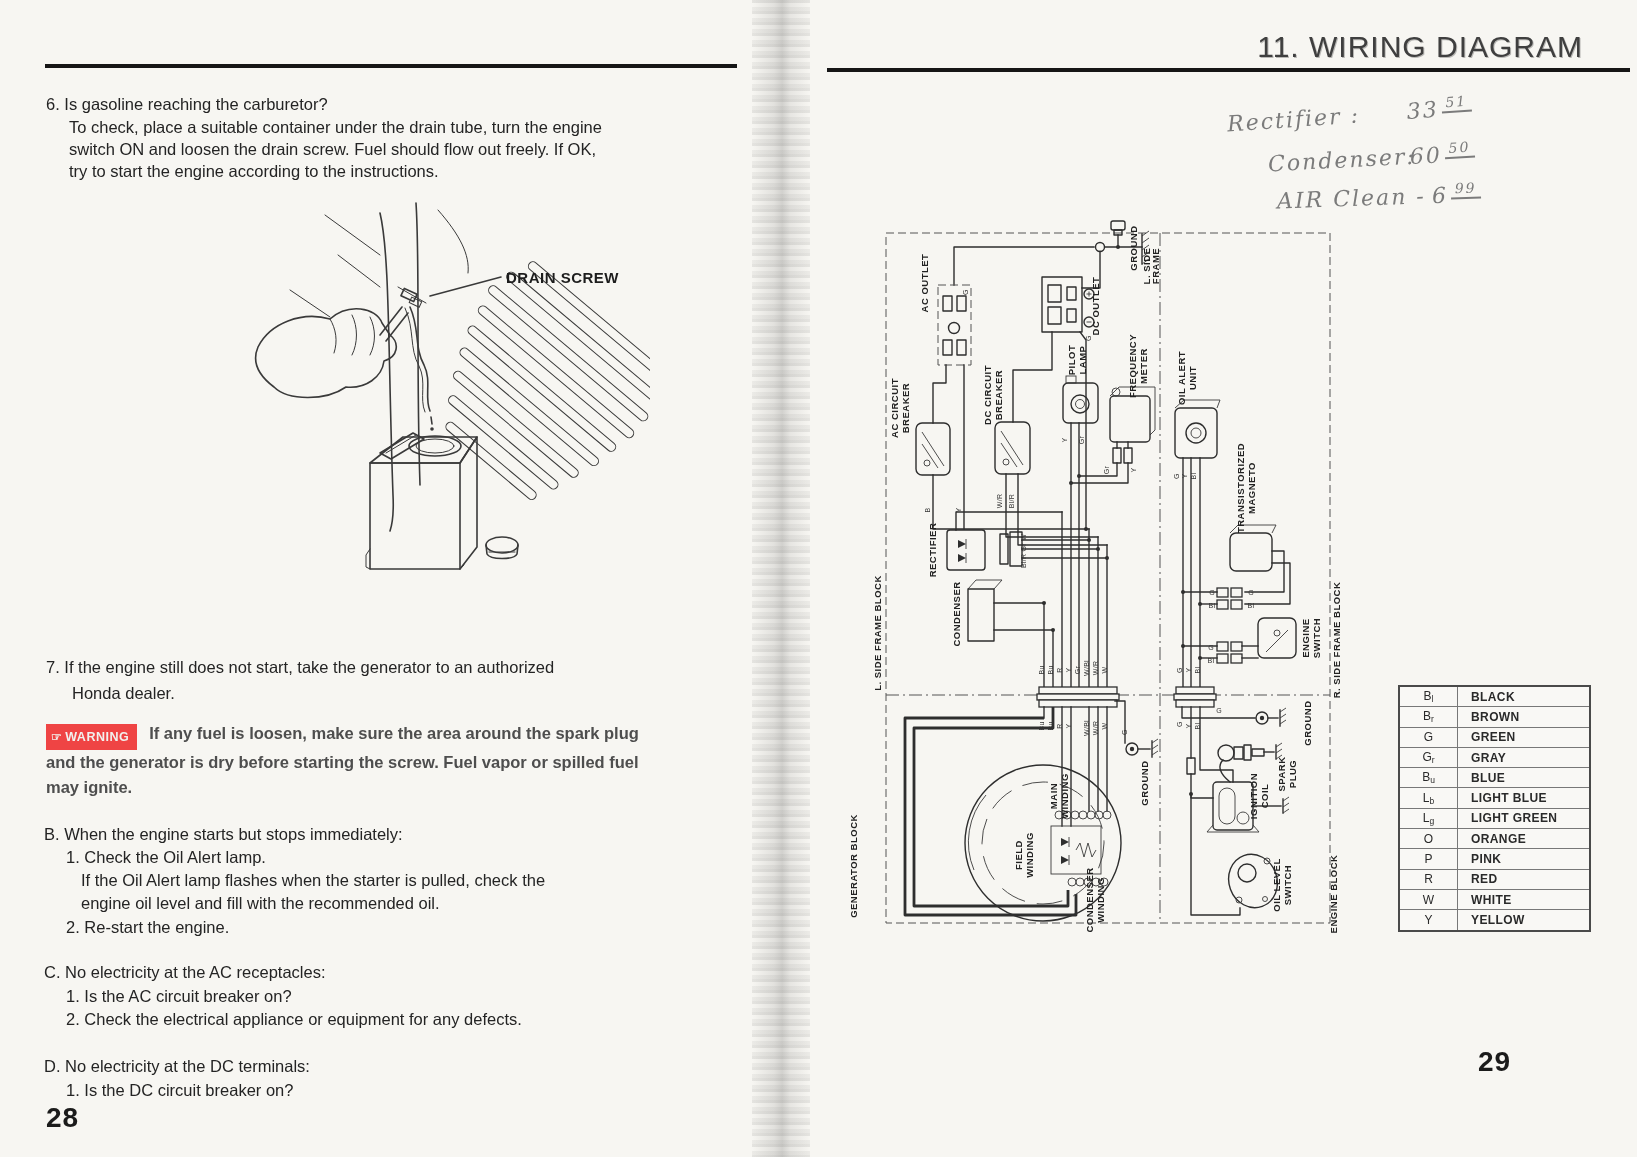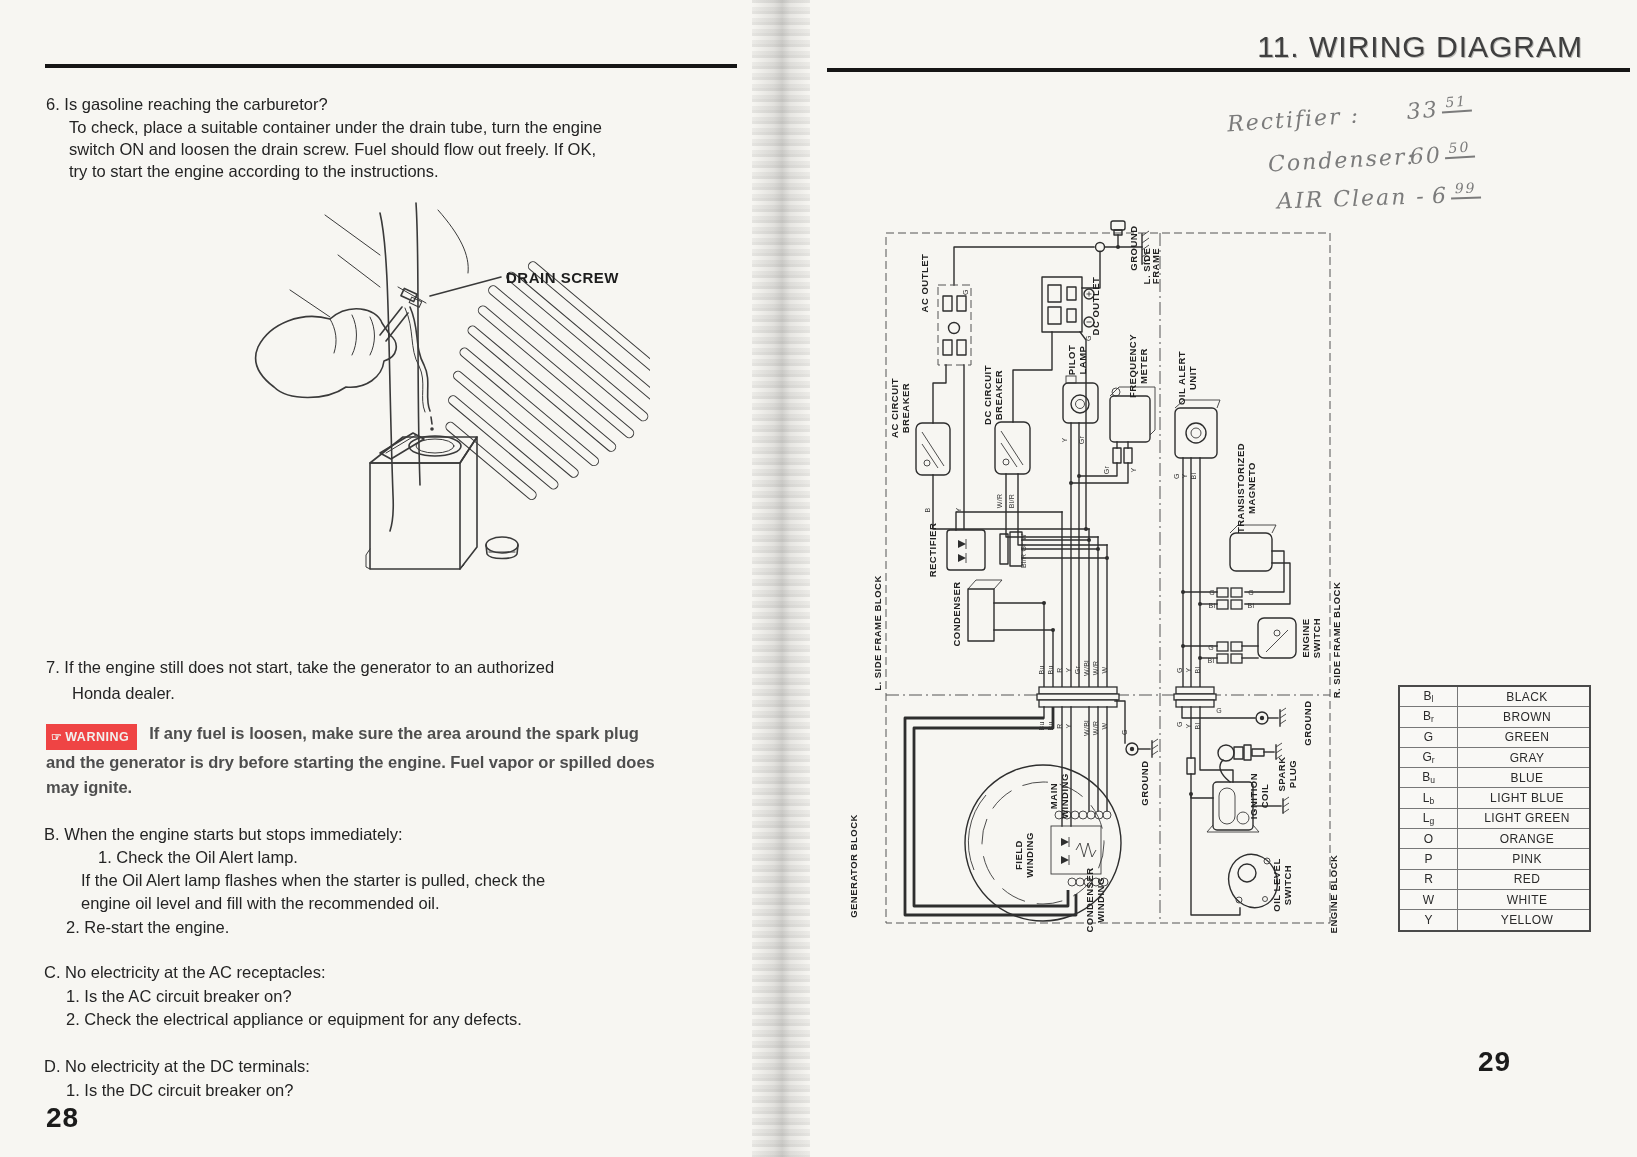--- a/index.html
+++ b/index.html
@@ -24,21 +24,21 @@
   .hw{position:absolute;font-family:"DejaVu Serif",serif;font-style:italic;color:#7b7b7b;
       font-size:22px;letter-spacing:2px;white-space:nowrap;}
   .hw .lbl{display:inline-block;}
   .hw .cents{display:inline-block;font-size:14px;transform:translateY(-9px);
              border-bottom:2px solid #7b7b7b;padding:0 4px 1px 4px;margin-left:3px;}
   
   .legend{position:absolute;left:1398px;top:685px;border-collapse:collapse;
           border:2px solid #4a4a4a;background:rgba(255,255,255,.25);}
   .legend td{border:1px solid #787878;font-size:12px;color:#2a2a2a;height:19.3px;padding:0 6px;}
   .legend td.code{width:45px;text-align:center;}
-  .legend td.name{width:112px;text-align:center;padding-left:13px;letter-spacing:.4px;}
+  .legend td.name{width:112px;text-align:left;padding-left:13px;letter-spacing:.4px;font-weight:bold;}
   .legend .sub{font-size:8.5px;vertical-align:-2px;}
   
   .comp,.wire{stroke:#2e2e2e;fill:none;stroke-width:1.4;stroke-linejoin:round;stroke-linecap:square;}
   .wire2{stroke:#2e2e2e;fill:none;stroke-width:2.8;stroke-linejoin:round;}
   .thin{stroke:#3a3a3a;fill:none;stroke-width:.9;}
   .dashb{stroke:#555;fill:none;stroke-width:1;stroke-dasharray:8 4;}
   .dashdot{stroke:#555;fill:none;stroke-width:1;stroke-dasharray:13 4 2 4;}
   .mask{fill:#f7f6f2;stroke:#2e2e2e;stroke-width:1.3;}
   .fillc{fill:#2e2e2e;stroke:none;}
   .jdot{fill:#2e2e2e;stroke:none;}
@@ -125,27 +125,27 @@
 
     <div>
       <div class="ln" style="left:46px;top:657px;">7. If the engine still does not start, take the generator to an authorized</div>
       <div class="ln" style="left:72px;top:683px;">Honda dealer.</div>
     </div>
 
     <div>
       <div class="ln" style="left:46px;top:723px;">
         <span class="warn-badge"><span class="hand">☞</span><span>WARNING</span></span><span class="warn-text">If any fuel is loosen, make sure the area around the spark plug</span>
       </div>
-      <div class="ln warn-text" style="left:46px;top:752px;">and the generator is dry before starting the engine. Fuel vapor or spilled does</div>
+      <div class="ln warn-text" style="left:46px;top:752px;">and the generator is dry before starting the screw. Fuel vapor or spilled fuel</div>
       <div class="ln warn-text" style="left:46px;top:777px;">may ignite.</div>
     </div>
 
     <div>
       <div class="ln" style="left:44px;top:824px;">B. When the engine starts but stops immediately:</div>
-      <div class="ln" style="left:66px;top:847px;margin-left:32px;">1. Check the Oil Alert lamp.</div>
+      <div class="ln" style="left:66px;top:847px;">1. Check the Oil Alert lamp.</div>
       <div class="ln" style="left:81px;top:870px;text-align:right;">If the Oil Alert lamp flashes when the starter is pulled, check the</div>
       <div class="ln" style="left:81px;top:893px;">engine oil level and fill with the recommended oil.</div>
       <div class="ln" style="left:66px;top:917px;">2. Re-start the engine.</div>
     </div>
 
     <div>
       <div class="ln" style="left:44px;top:962px;">C. No electricity at the AC receptacles:</div>
       <div class="ln" style="left:66px;top:986px;">1. Is the AC circuit breaker on?</div>
       <div class="ln" style="left:66px;top:1009px;">2. Check the electrical appliance or equipment for any defects.</div>
     </div>

